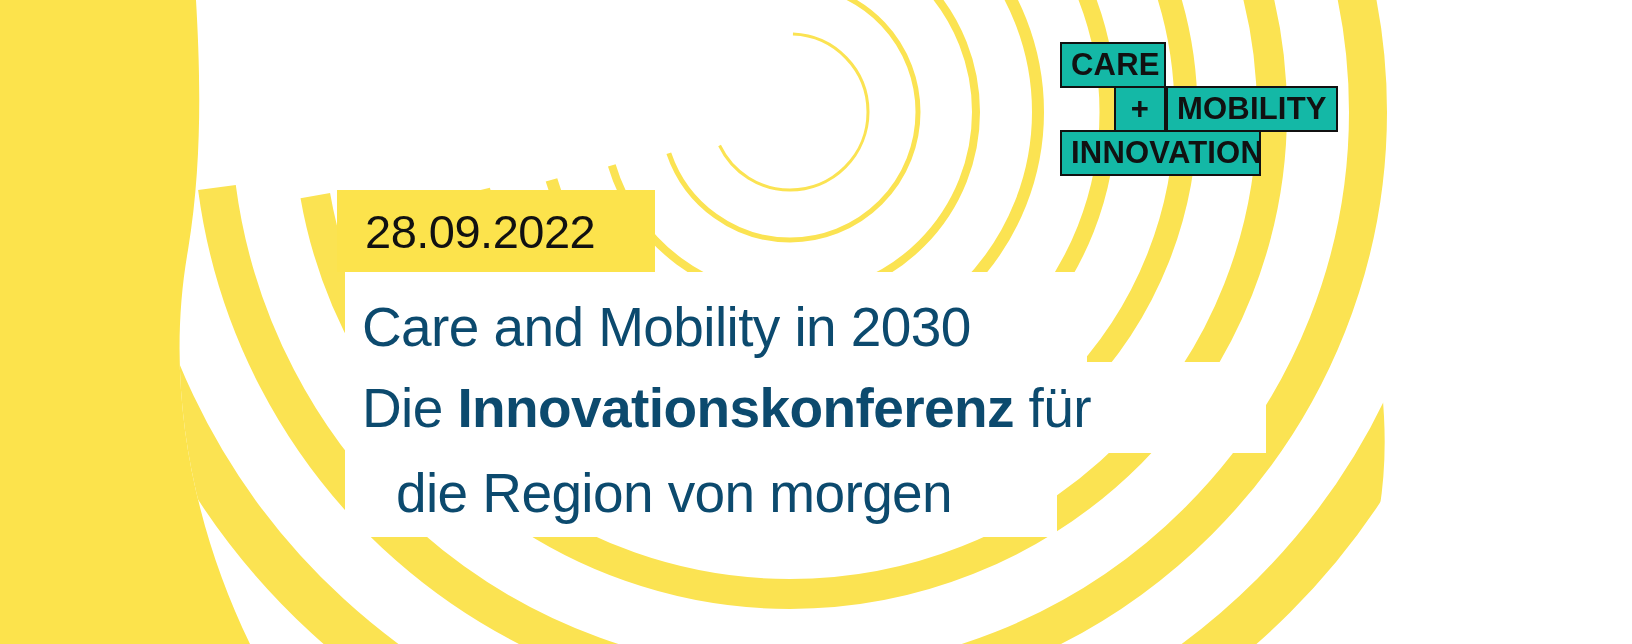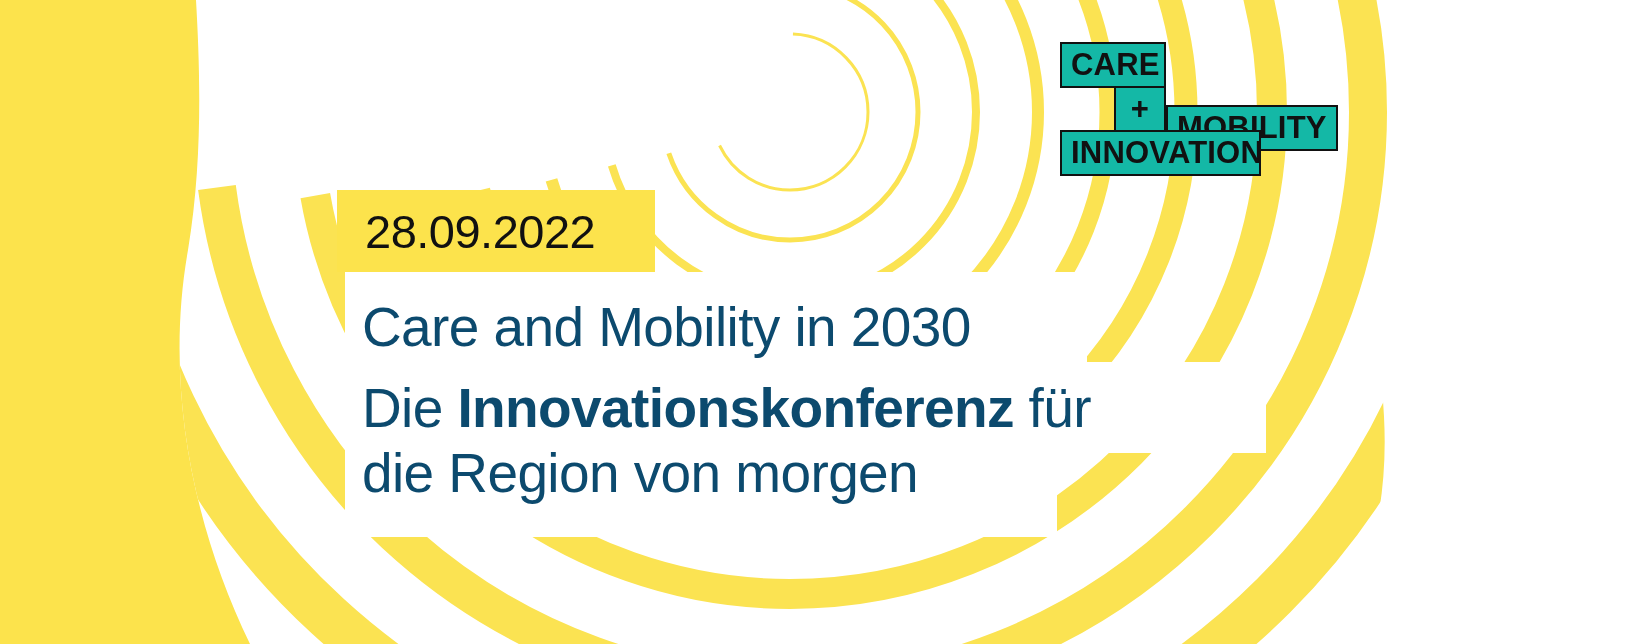--- a/index.html
+++ b/index.html
@@ -66,21 +66,21 @@
     color: #0c4a6e;
     font-size: 55px;
     font-weight: 400;
     line-height: 1;
     white-space: nowrap;
     letter-spacing: -0.6px;
     z-index: 7;
   }
   #line-1 { top: 300px; }
   #line-2 { top: 381px; }
-  #line-3 { top: 446px; }
+  #line-3 { top: 466px; margin-left: 34px; }
   .bold { font-weight: 700; text-align: center; }
 
   
   #logo {
     position: absolute;
     left: 1060px;
     top: 42px;
     z-index: 10;
   }
   .logo-box {
@@ -104,21 +104,20 @@
     left: 54px; top: 44px;
     width: 52px; height: 46px;
     justify-content: center;
     font-size: 31px;
   }
   #logo-mobility {
     left: 106px; top: 44px;
     width: 172px; height: 46px;
     padding-left: 9px;
     font-size: 31px;
-    margin-top: 19px;
   }
   #logo-innovation {
     left: 0px; top: 88px;
     width: 201px; height: 46px;
     padding-left: 9px;
     font-size: 31px;
   }
 </style>
 </head>
 <body>

